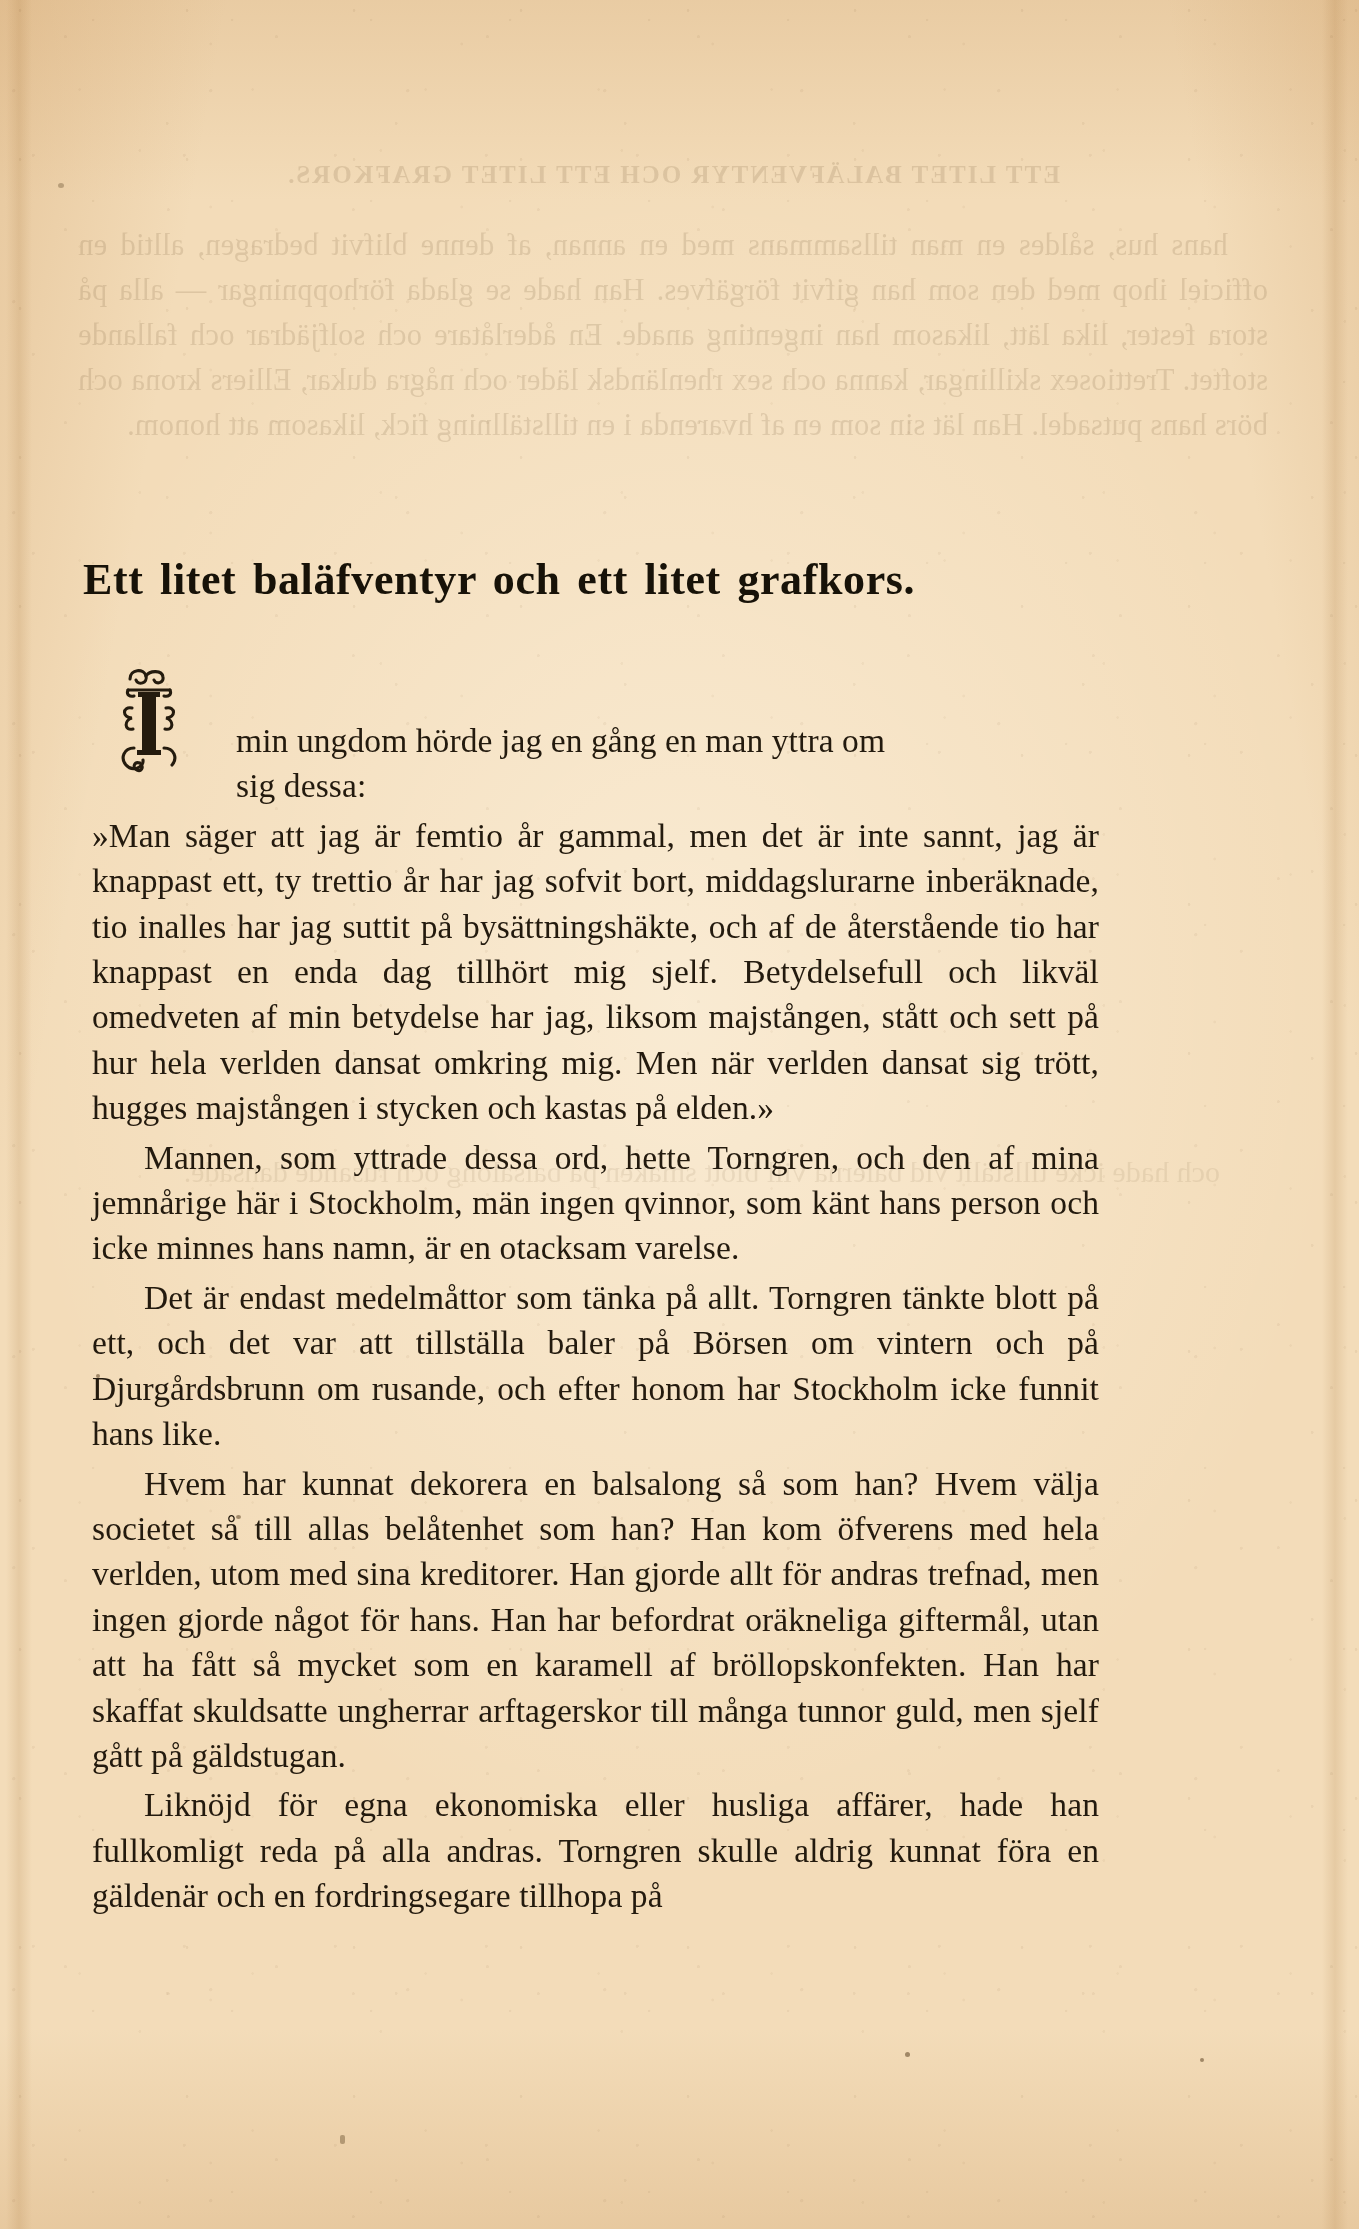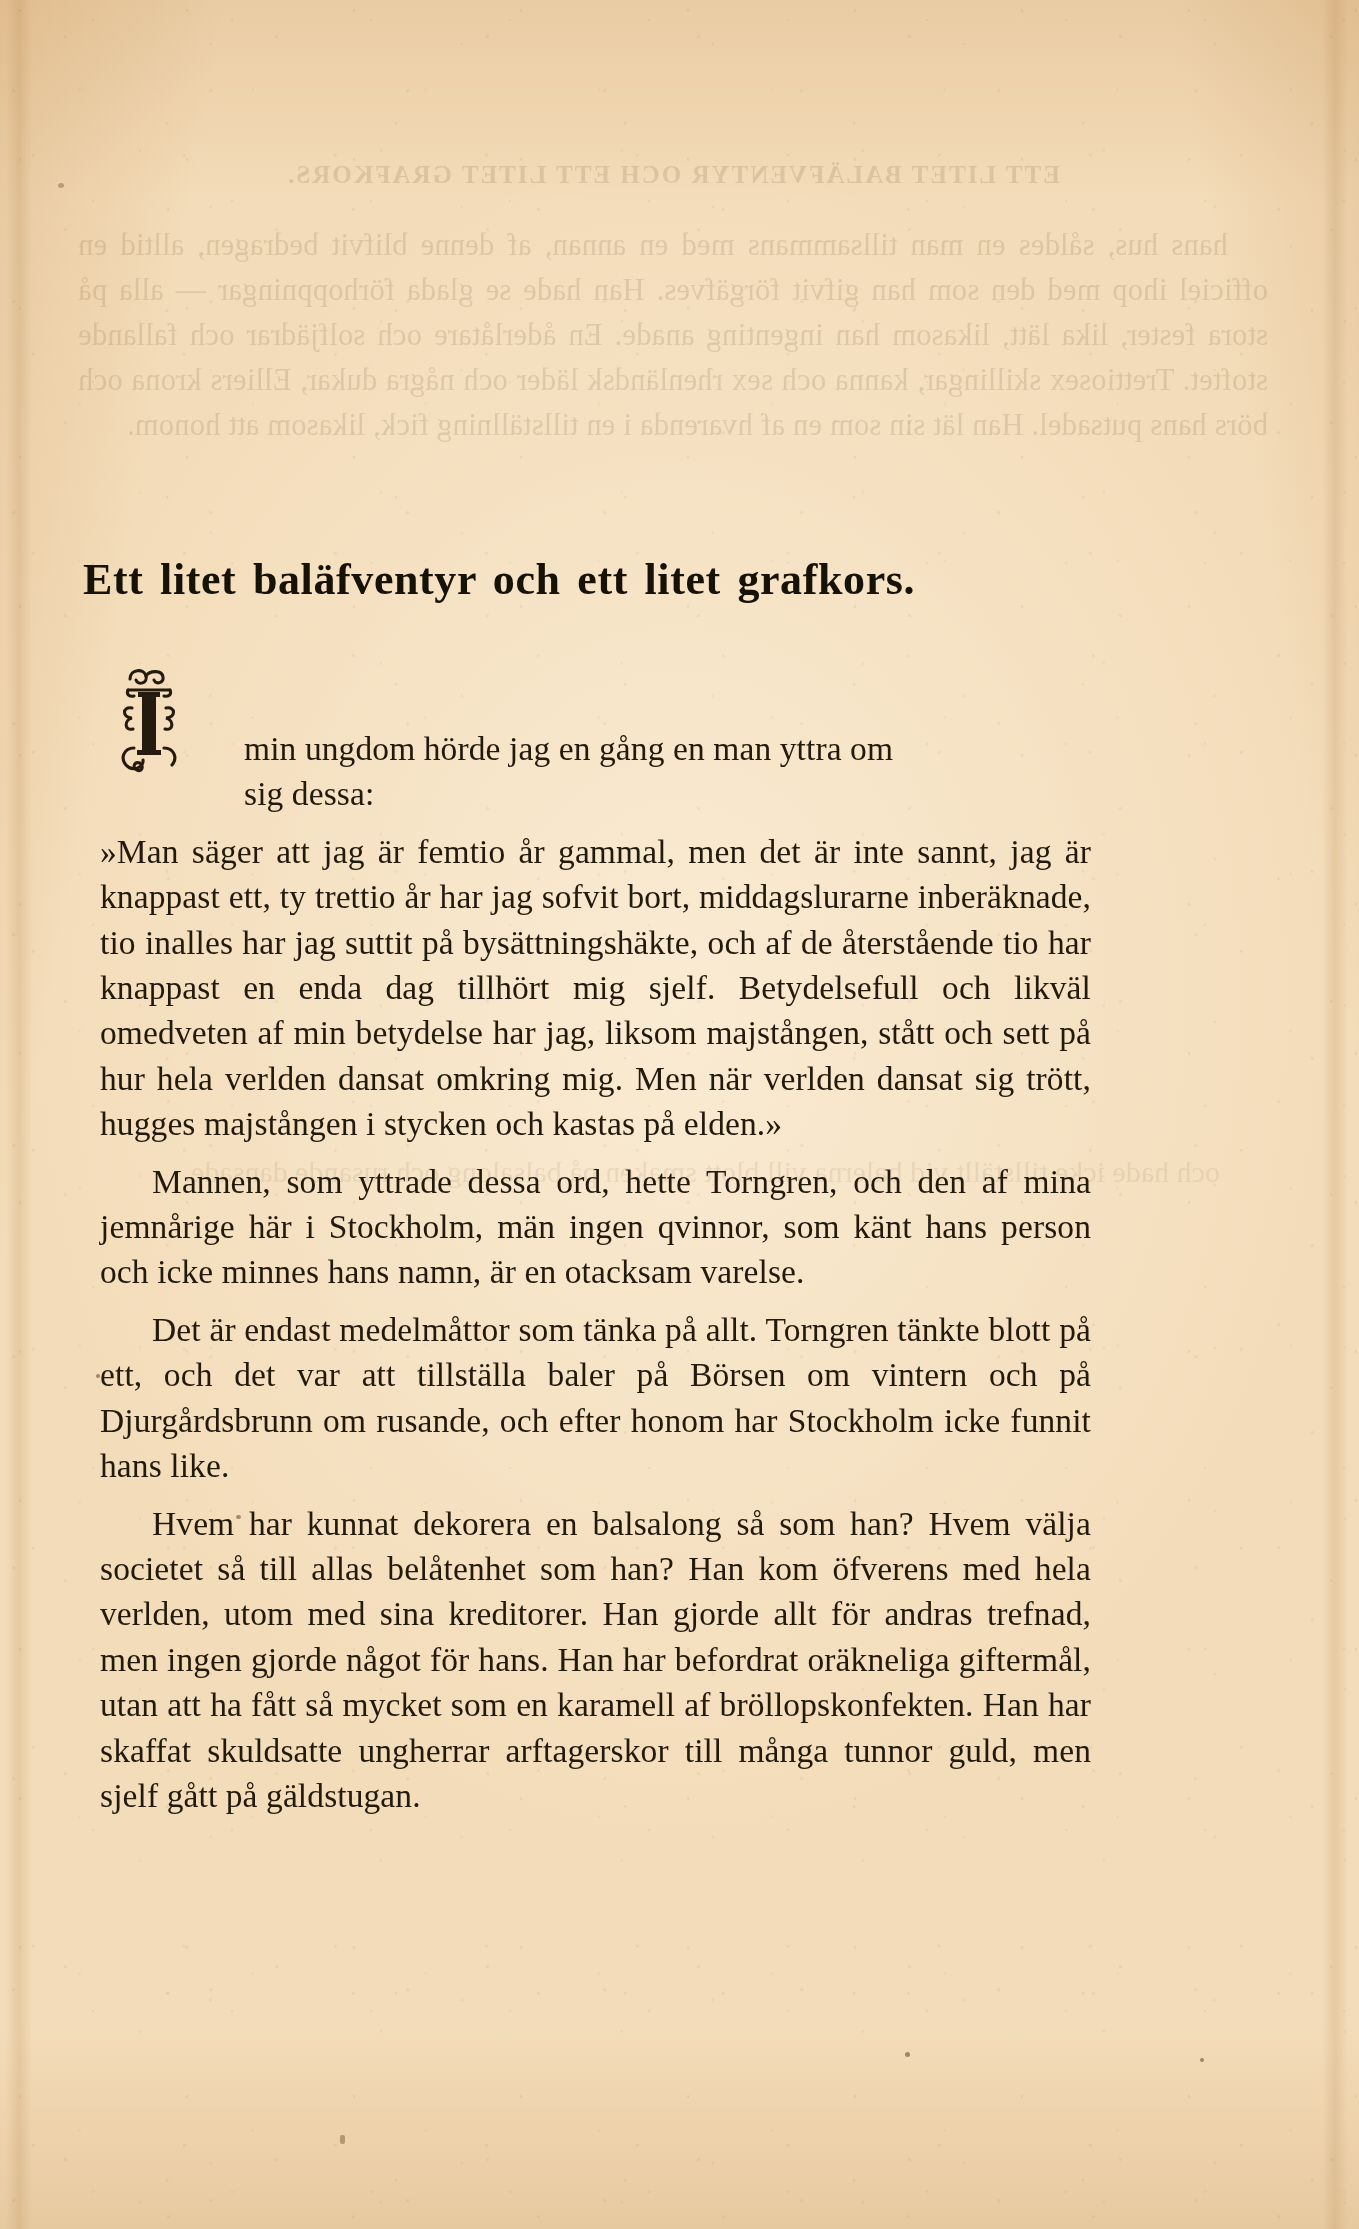--- a/index.html
+++ b/index.html
@@ -119,21 +119,21 @@
     left: 0;
     width: 1015px;
     font-size: 33.5px;
     line-height: 45.4px;
     text-align: justify;
     text-justify: inter-word;
     color: #231a0e;
     letter-spacing: 0.1px;
   }
   .body-text p {
-    margin: 12px;
+    margin: 4px;
     text-indent: 52px;
   }
   .body-text p.noindent { text-indent: 0; }
 
   
   .dropcap-wrap {
     position: absolute;
     left: 22px;
     top: 662px;
     width: 78px;
@@ -205,20 +205,21 @@
         <rect x="27" y="88" width="24" height="5" fill="#241b0e"></rect>
       </svg>
     </div>
 
     <div class="body-text">
       <p class="first-par"><span>min ungdom hörde jag en gång en man yttra om</span><span class="l2">sig dessa:</span></p>
       <p class="noindent">»Man säger att jag är femtio år gammal, men det är inte sannt, jag är knappast ett, ty trettio år har jag sofvit bort, middagslurarne inberäknade, tio inalles har jag suttit på bysättningshäkte, och af de återstående tio har knappast en enda dag tillhört mig sjelf. Betydelsefull och likväl omedveten af min betydelse har jag, liksom majstången, stått och sett på hur hela verlden dansat omkring mig. Men när verlden dansat sig trött, hugges majstången i stycken och kastas på elden.»</p>
       <p>Mannen, som yttrade dessa ord, hette Torngren, och den af mina jemnårige här i Stockholm, män ingen qvinnor, som känt hans person och icke minnes hans namn, är en otacksam varelse.</p>
       <p>Det är endast medelmåttor som tänka på allt. Torngren tänkte blott på ett, och det var att tillställa baler på Börsen om vintern och på Djurgårdsbrunn om rusande, och efter honom har Stockholm icke funnit hans like.</p>
       <p>Hvem har kunnat dekorera en balsalong så som han? Hvem välja societet så till allas belåtenhet som han? Han kom öfverens med hela verlden, utom med sina kreditorer. Han gjorde allt för andras trefnad, men ingen gjorde något för hans. Han har befordrat oräkneliga giftermål, utan att ha fått så mycket som en karamell af bröllopskonfekten. Han har skaffat skuldsatte ungherrar arftagerskor till många tunnor guld, men sjelf gått på gäldstugan.</p>
+      <p>Liknöjd för egna ekonomiska eller husliga affärer, hade han fullkomligt reda på alla andras. Torngren skulle aldrig kunnat föra en gäldenär och en fordringsegare tillhopa på</p>
     </div>
 
   </div>
 
   <span class="speck" style="left:236px;  top:1515px; width:5px;  height:4px;"></span>
   <span class="speck" style="left:905px;  top:2052px; width:5px;  height:5px;"></span>
   <span class="speck" style="left:1200px; top:2058px; width:4px;  height:4px;"></span>
   <span class="speck" style="left:340px;  top:2135px; width:5px;  height:9px; border-radius:2px; opacity:0.4;"></span>
   <span class="speck" style="left:96px;   top:1374px; width:4px;  height:4px;"></span>
   <span class="speck" style="left:58px;   top:183px;  width:6px;  height:5px; opacity:0.35;"></span>

